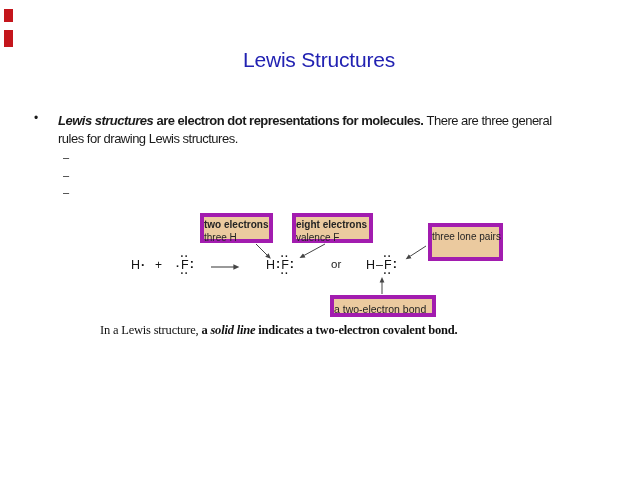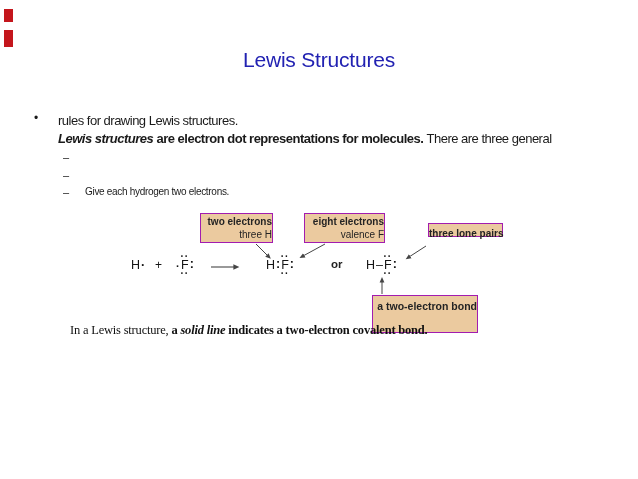--- a/index.html
+++ b/index.html
@@ -31,80 +31,79 @@
   
   .subs { position:absolute; left:63px; top:151px; color:#1a1a1a; }
   .sub  { display:grid; grid-template-columns:22px auto; height:17.6px;
           font-size:10px; letter-spacing:-0.3px; align-items:start; }
   .sub .dash { font-size:11px; }
   .sub .stxt { white-space:nowrap; }
 
   
   .fbox {
     position:absolute; box-sizing:border-box; background:#ebca9f;
-    border:1px solid #a21caf; color:#242424; text-align:right; white-space:nowrap;
+    border:4px solid #a21caf; color:#242424; text-align:left; white-space:nowrap;
   }
   #box1 { left:200px; top:213px; width:73px;  height:30px; font-size:10px;   line-height:13px; padding-top:1px; }
-  #box2 { left:292px; top:213px; width:81px;  height:30px; font-size:10px;   line-height:13px; padding-top:1px;margin-left:12px; }
-  #box3 { left:428px; top:223px; width:75px;  height:14px; font-size:10px;   line-height:20px; font-weight:bold; }
-  #box4 { left:330px; top:295px; width:106px; height:38px; font-size:10.5px; line-height:21px; font-weight:bold;margin-left:42px; }
+  #box2 { left:292px; top:213px; width:81px;  height:30px; font-size:10px;   line-height:13px; padding-top:1px; }
+  #box3 { left:428px; top:223px; width:75px;  height:38px; font-size:10px;   line-height:20px; font-weight:normal; }
+  #box4 { left:330px; top:295px; width:106px; height:22px; font-size:10.5px; line-height:21px; font-weight:normal; }
   .fbox .l1 { font-weight:bold; }
 
   
   .arrows { position:absolute; left:0; top:0; pointer-events:none; }
 
   
   .eqi { position:absolute; top:258px; font-size:12.5px; color:#151515; white-space:nowrap; }
   .eqi.plus { font-size:12px; }
-  .eqi.or   { font-size:11.5px; color:#222;font-weight:bold; }
+  .eqi.or   { font-size:11.5px; color:#222; }
   .sdot { font-weight:bold; margin-left:1px; }
   .fat  { position:relative; display:inline-block; }
   .dtop, .dbot {
     position:absolute; left:50%; transform:translateX(-50%);
     font-size:10px; line-height:5px; letter-spacing:1px; font-weight:bold;
   }
   .dtop { top:-4px; }
   .dbot { bottom:-4px; }
   .dleft { position:absolute; left:-5px; top:2px; font-weight:bold; font-size:11px; }
   .rcolon, .bcolon { font-weight:bold; position:relative; top:-1px; margin-left:1px; }
   .bcolon { margin-right:1px; }
   .bdash { margin:0 1px; }
 
   
   .caption {
-    position:absolute; left:70px; top:323px; color:#101010; white-space:nowrap;
+    position:absolute; left:100px; top:323px; color:#101010; white-space:nowrap;
     font-family:"Liberation Serif", serif; font-size:12.5px; letter-spacing:-0.2px;
   }
 </style>
 </head>
 <body>
 
 <div class="slide">
 
   <div class="accent bar1"></div>
   <div class="accent bar2"></div>
 
   <div class="title">Lewis Structures</div>
 
   <div class="bullet-marker">•</div>
   <div class="bullet-text">
+    <div class="bl"><span class="bi">Lewis structures</span><span class="b"> are electron dot representations for molecules. </span><span>There are three general</span></div>
     <div class="bl">rules for drawing Lewis structures.</div>
-    <div class="bl"><span class="bi">Lewis structures</span><span class="b"> are electron dot representations for molecules. </span><span>There are three general</span></div>
   </div>
 
   <div class="subs">
     <div class="sub">
       <span class="dash">–</span>
     </div>
     <div class="sub">
       <span class="dash">–</span>
     </div>
     <div class="sub">
       <span class="dash">–</span>
-      <span class="stxt">Give each hydrogen two electrons.</span>
     </div>
   </div>
 
   <div class="fbox" id="box1">
     <div class="l1">two electrons</div>
     <div class="l2">three H</div>
   </div>
   <div class="fbox" id="box2">
     <div class="l1">eight electrons</div>
     <div class="l2">valence F</div>

